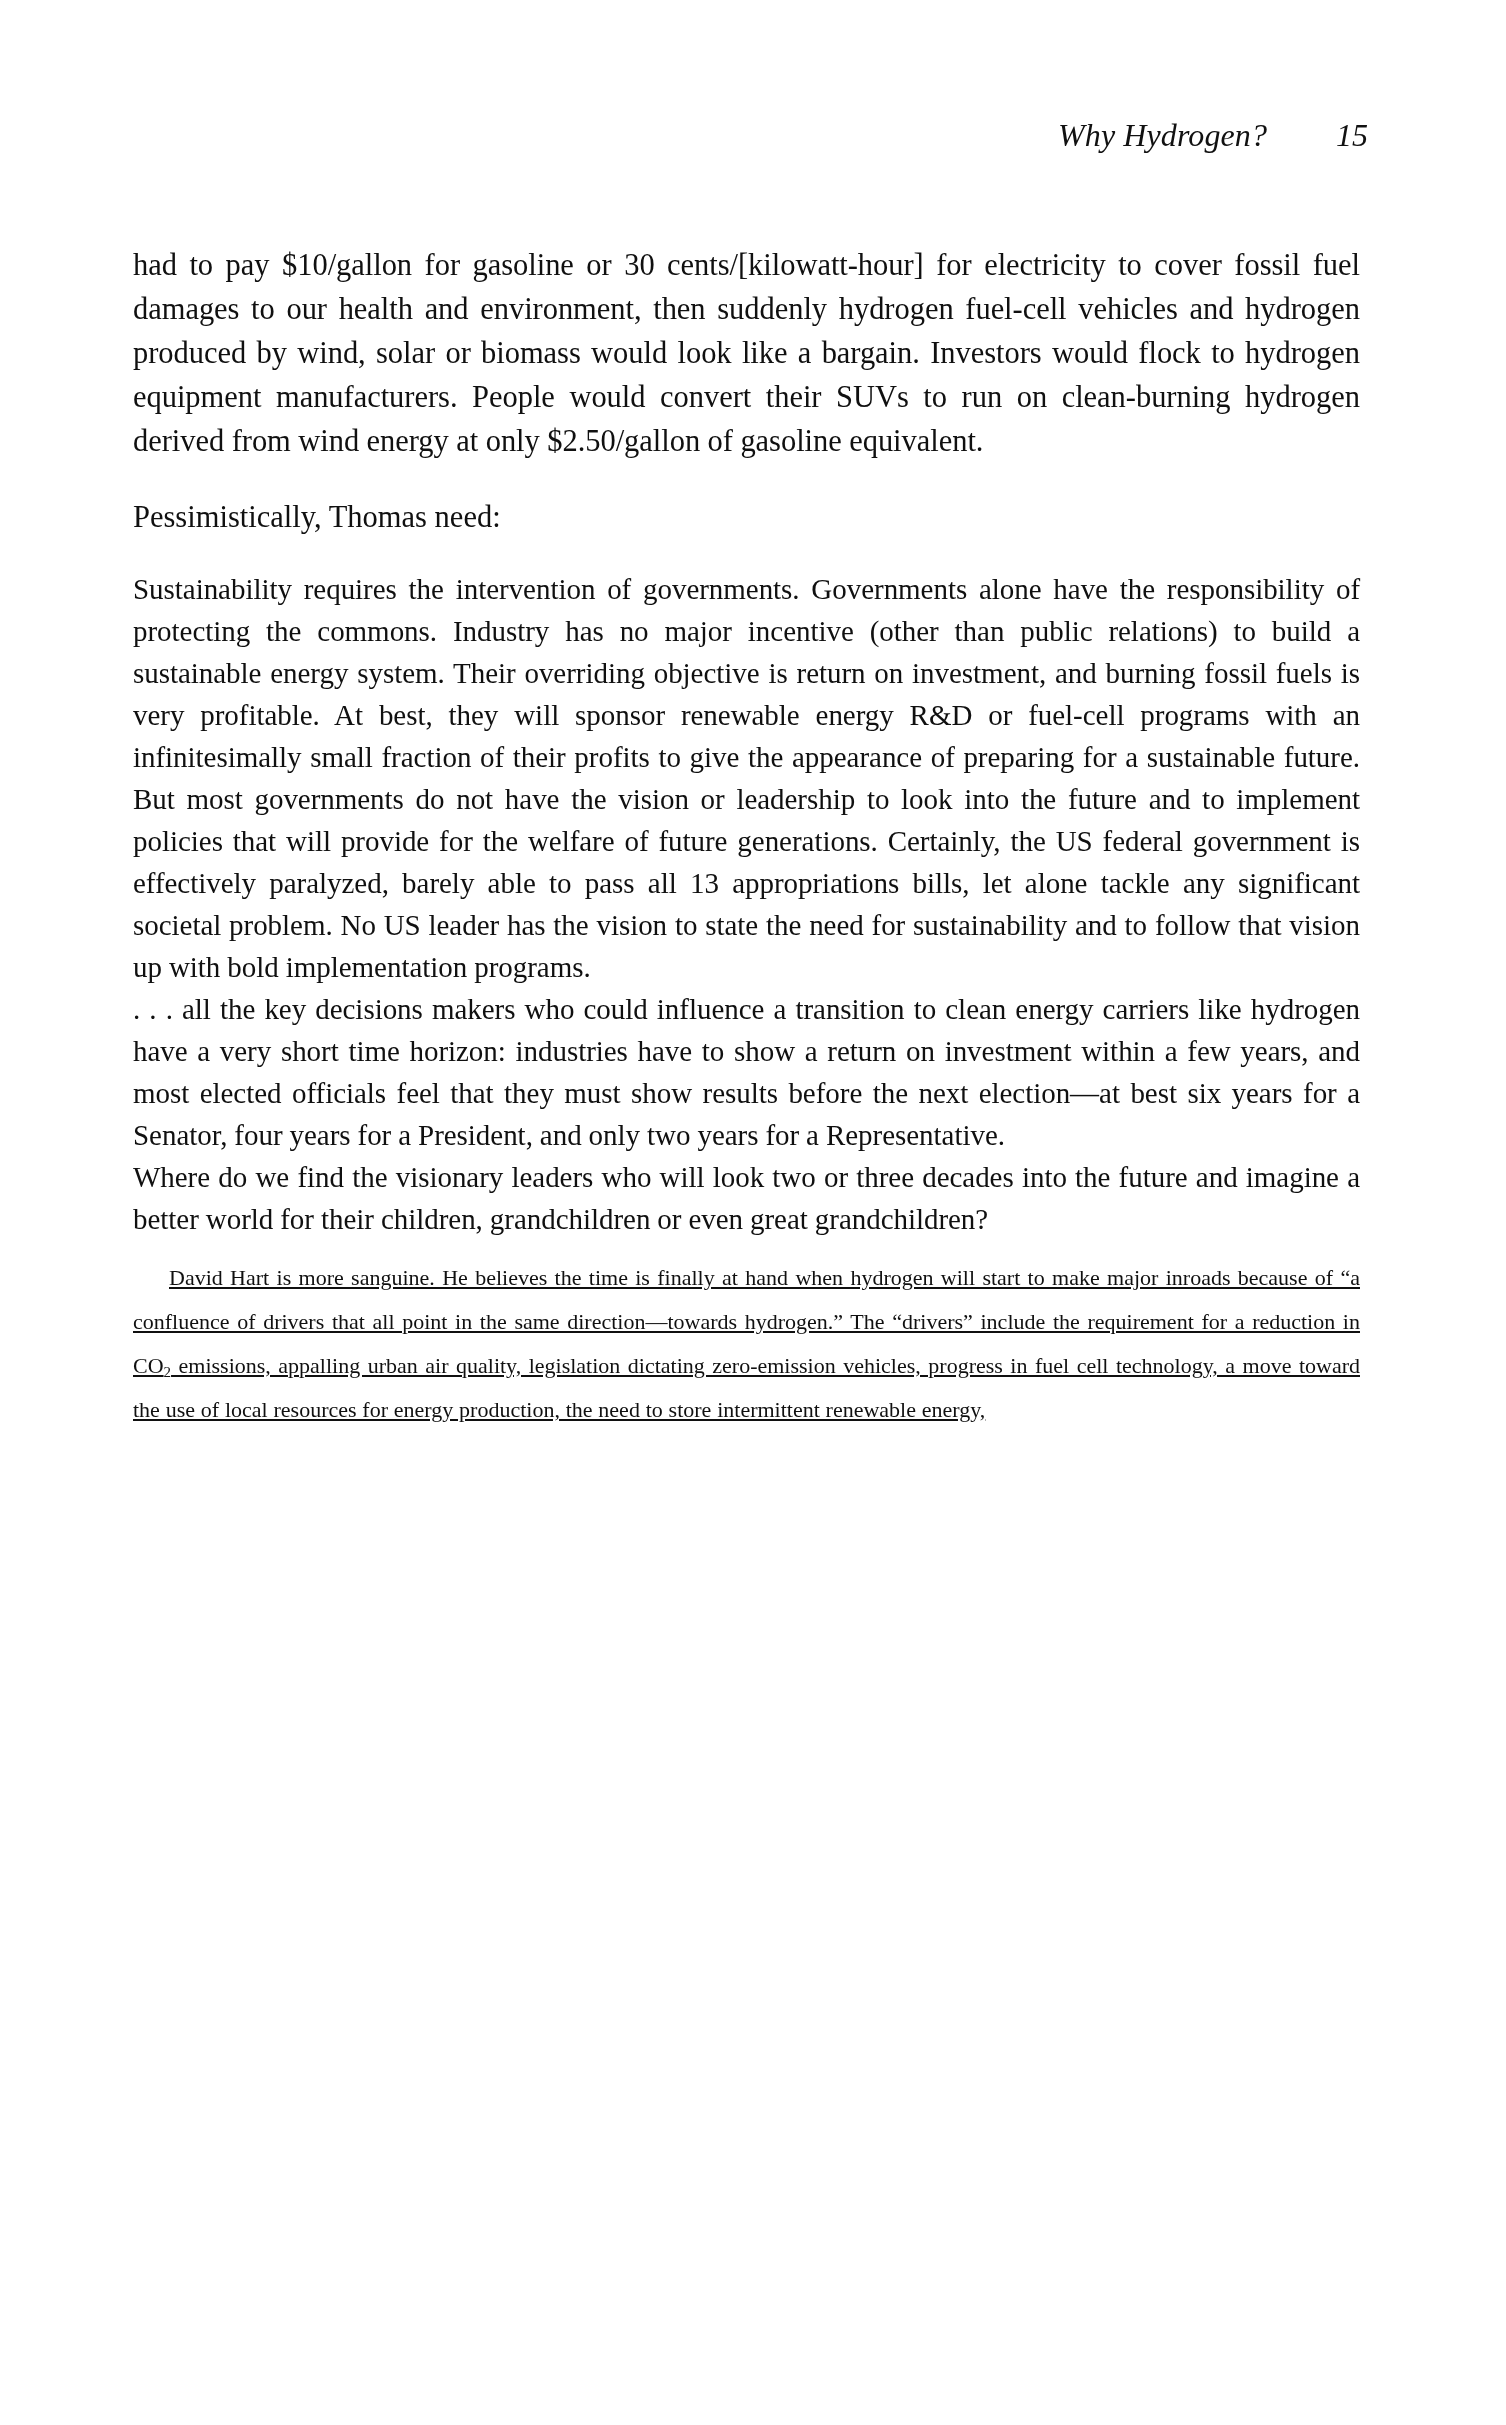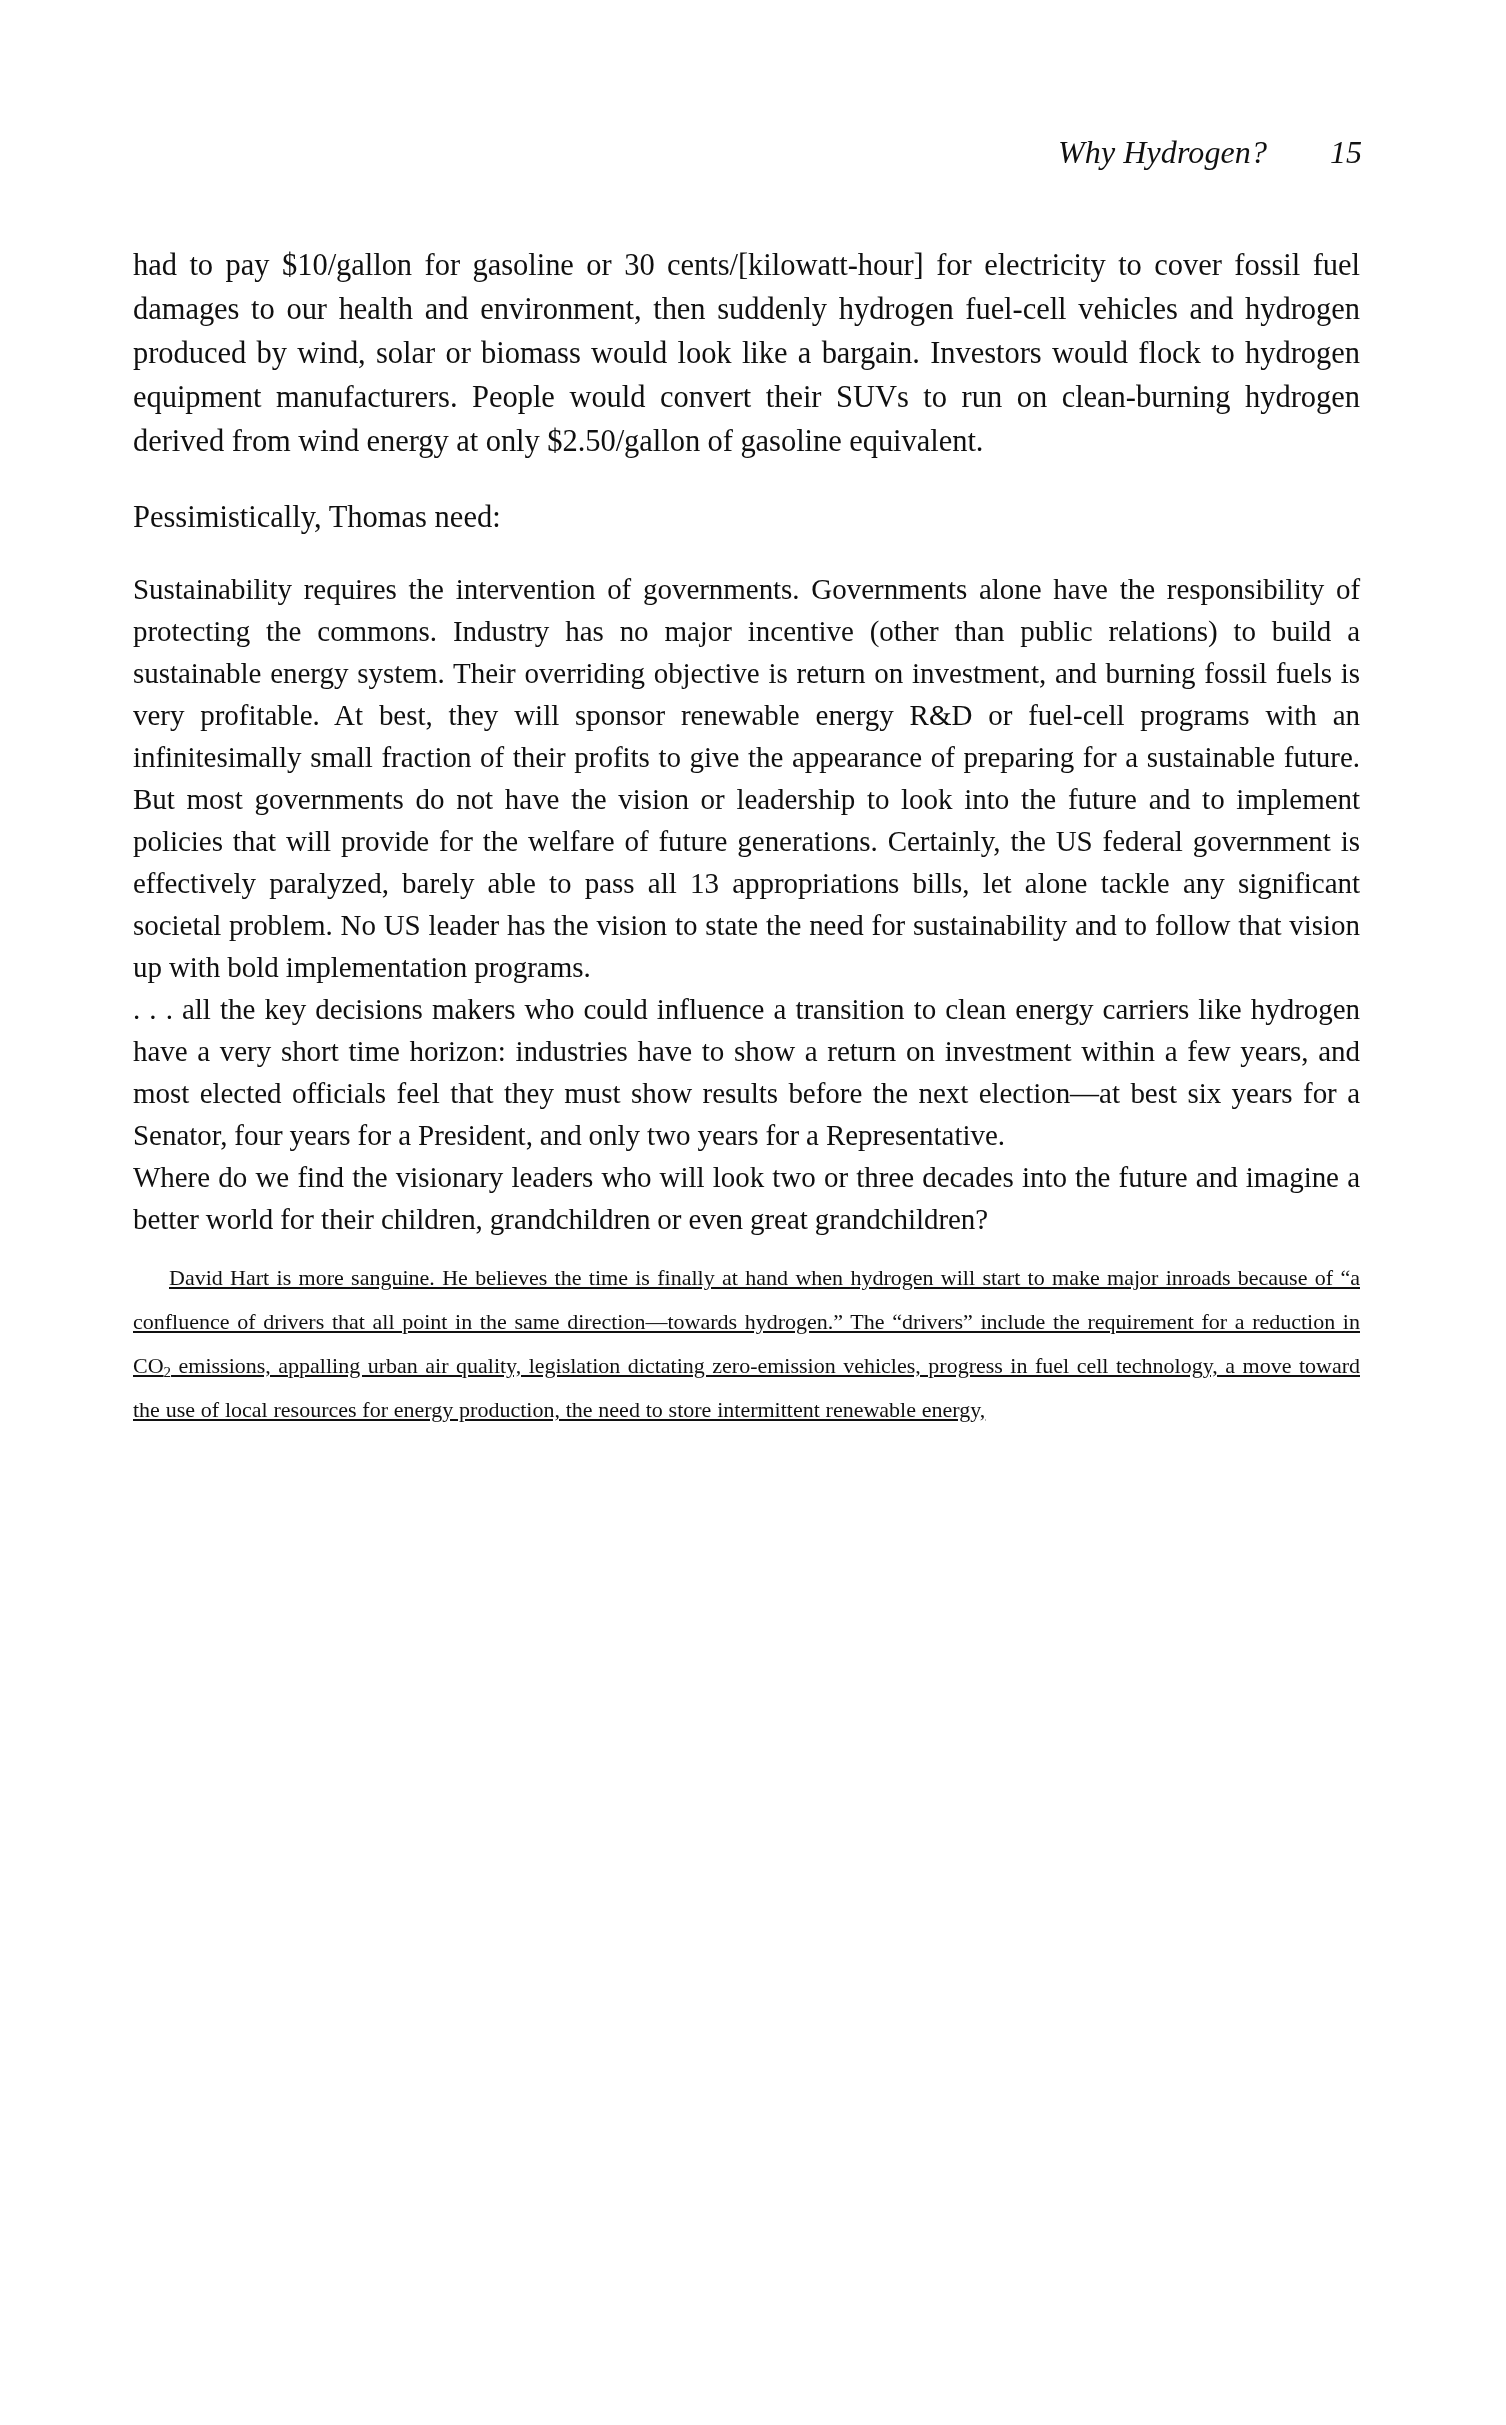--- a/index.html
+++ b/index.html
@@ -20,41 +20,42 @@
     width: 1506px;
     height: 2426px;
     box-sizing: border-box;
     background: #ffffff;
     overflow: hidden;
   }
 
   
   .running-head {
     position: absolute;
-    top: 134px;
+    top: 117px;
     left: 143px;
     width: 1225px;
     height: 51px;
     display: flex;
     justify-content: flex-end;
     align-items: baseline;
   }
   .running-head .rh-title {
     font-style: italic;
     font-size: 32px;
     letter-spacing: 0.1px;
     color: #111;
     white-space: nowrap;
   }
   .running-head .rh-folio {
     font-style: italic;
     font-size: 32px;
     margin-left: 63px;
     color: #111;
     min-width: 38px;
+    text-align: right;
   }
 
   
   .textblock {
     position: absolute;
     top: 243px;
     left: 133px;
     width: 1227px;
   }
 

